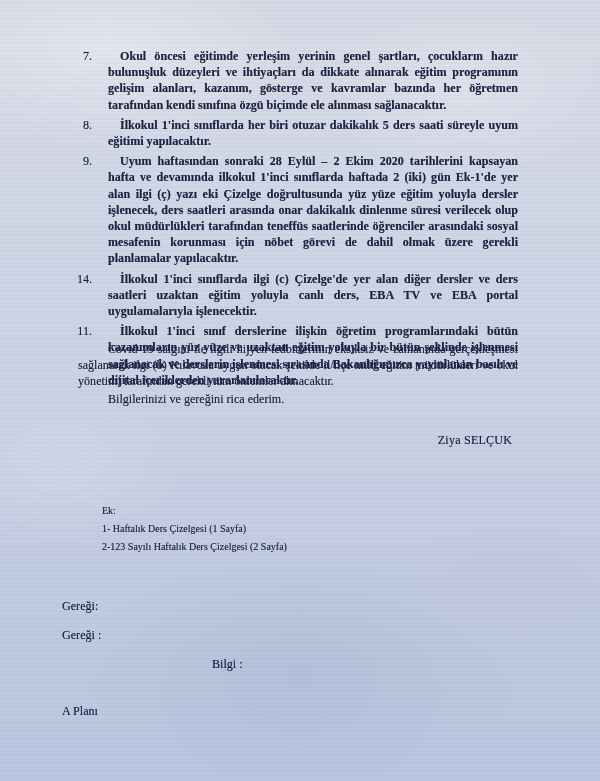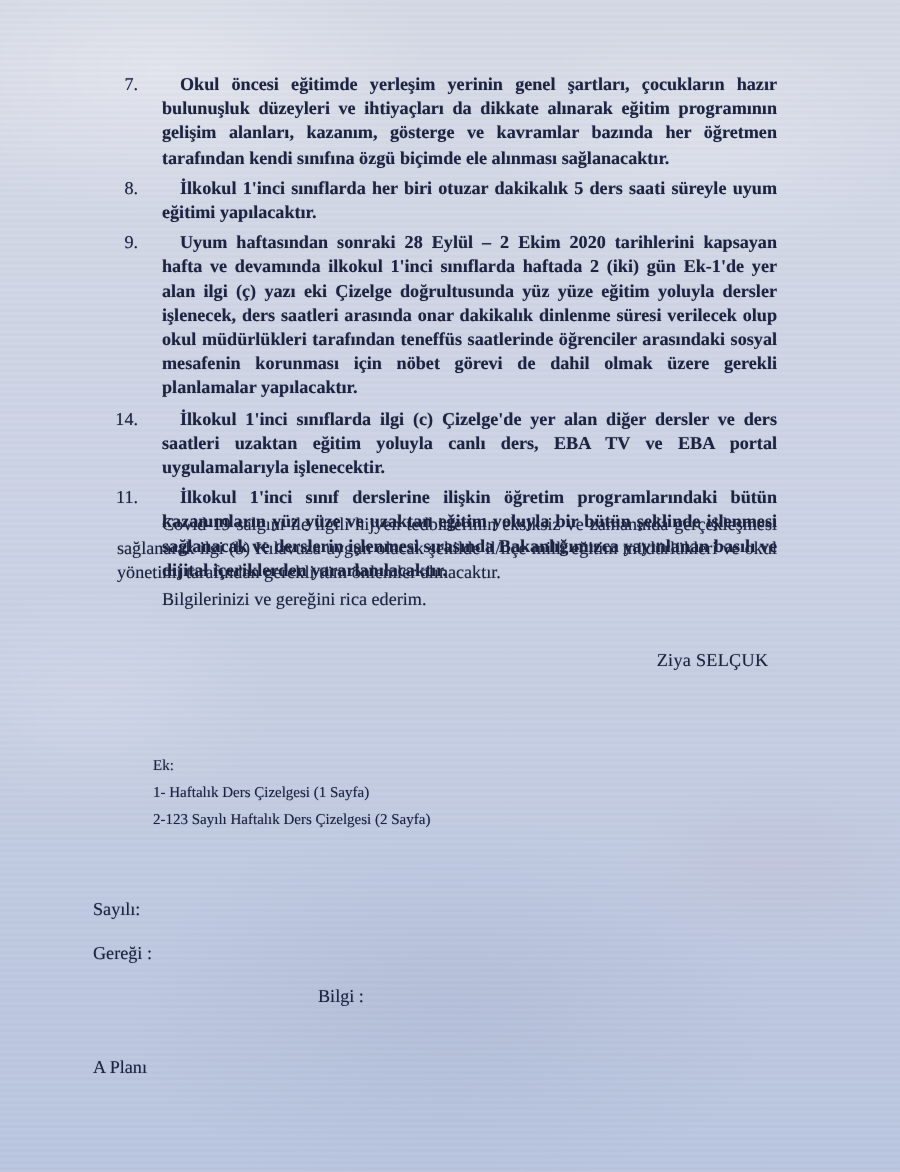--- a/index.html
+++ b/index.html
@@ -203,21 +203,21 @@
     </div>
 
     <div class="ek" style="top:502px;">
       <div class="ek-line ink">Ek:</div>
       <div class="ek-line ink">1- Haftalık Ders Çizelgesi (1 Sayfa)</div>
       <div class="ek-line ink">2-123 Sayılı Haftalık Ders Çizelgesi (2 Sayfa)</div>
     </div>
 
     <div class="dagitim" style="top:597px;">
       <div class="row">
-        <div class="col-a ink">Sayılı:</div>
+        <div class="col-a ink">Gereği:</div>
         <div class="col-b ink"></div>
       </div>
       <div class="row">
         <div class="col-a ink">Gereği :</div>
         <div class="col-b ink">Bilgi :</div>
       </div>
       <div class="row">
         <div class="col-b ink">A Planı</div>
       </div>
     </div>

